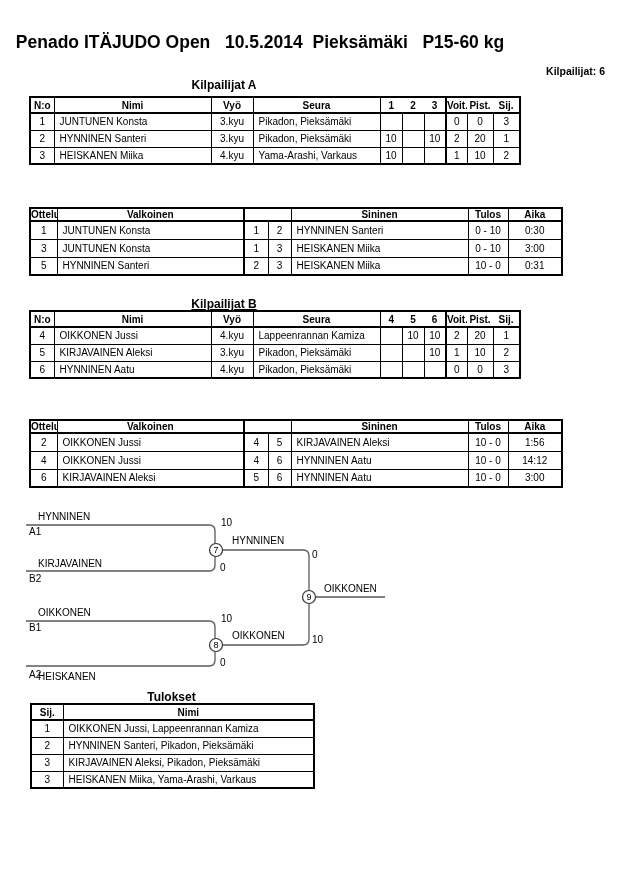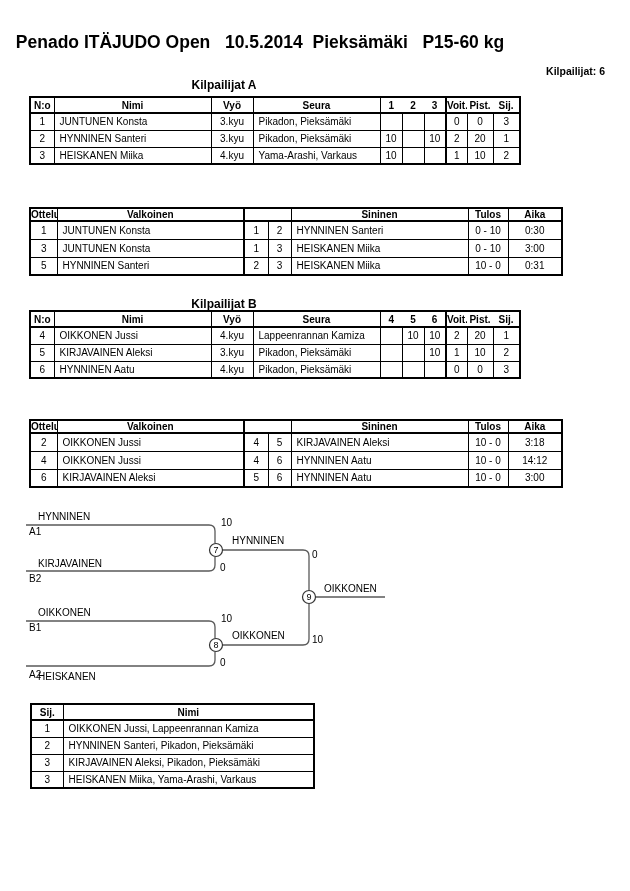--- a/index.html
+++ b/index.html
@@ -159,21 +159,21 @@
         <td class="lft">HYNNINEN Santeri</td>
         <td class="ctr thickL">2</td>
         <td class="ctr">3</td>
         <td class="lft">HEISKANEN Miika</td>
         <td class="ctr">10 - 0</td>
         <td class="ctr">0:31</td>
       </tr>
     </tbody>
   </table>
 
-  <div class="abs sec-title" style="left:29px;top:289px;width:390px;">Kilpailijat B</div>
+  <div class="abs sec-title" style="left:29px;top:289px;width:390px;text-decoration:underline;">Kilpailijat B</div>
   <table class="pool" style="left:29px;top:302px;width:490px;">
     <colgroup>
         <col style="width:24px">
         <col style="width:157px">
         <col style="width:42px">
         <col style="width:127px">
         <col style="width:22px">
         <col style="width:22px">
         <col style="width:22px">
         <col style="width:21px">
@@ -256,21 +256,21 @@
     </tr>
       </thead>
     <tbody>
       <tr>
         <td class="ctr">2</td>
         <td class="lft">OIKKONEN Jussi</td>
         <td class="ctr thickL">4</td>
         <td class="ctr">5</td>
         <td class="lft">KIRJAVAINEN Aleksi</td>
         <td class="ctr">10 - 0</td>
-        <td class="ctr">3:18</td>
+        <td class="ctr">1:56</td>
       </tr>
       <tr>
         <td class="ctr">4</td>
         <td class="lft">OIKKONEN Jussi</td>
         <td class="ctr thickL">4</td>
         <td class="ctr">6</td>
         <td class="lft">HYNNINEN Aatu</td>
         <td class="ctr">10 - 0</td>
         <td class="ctr">14:12</td>
       </tr>
@@ -313,20 +313,21 @@
   <div class="blab" style="left:38px;top:599px;">OIKKONEN</div>
   <div class="blab" style="left:29px;top:614px;text-align:right;">B1</div>
   <div class="blab" style="left:221px;top:605px;">10</div>
   <div class="blab" style="left:38px;top:663px;">HEISKANEN</div>
   <div class="blab" style="left:29px;top:661px;">A2</div>
   <div class="blab" style="left:220px;top:649px;">0</div>
   <div class="blab" style="left:232px;top:622px;">OIKKONEN</div>
   <div class="blab" style="left:312px;top:626px;">10</div>
   <div class="blab" style="left:324px;top:575px;">OIKKONEN</div>
 
+  <div class="abs sec-title" style="left:30px;top:682px;width:283px;">Tulokset</div>
   <table class="res" style="left:30px;top:695px;width:283px;">
     <colgroup>
         <col style="width:32px">
         <col style="width:251px">
       </colgroup>
     <thead>
         <tr>
       <th>Sij.</th>
       <th>Nimi</th>
     </tr>

